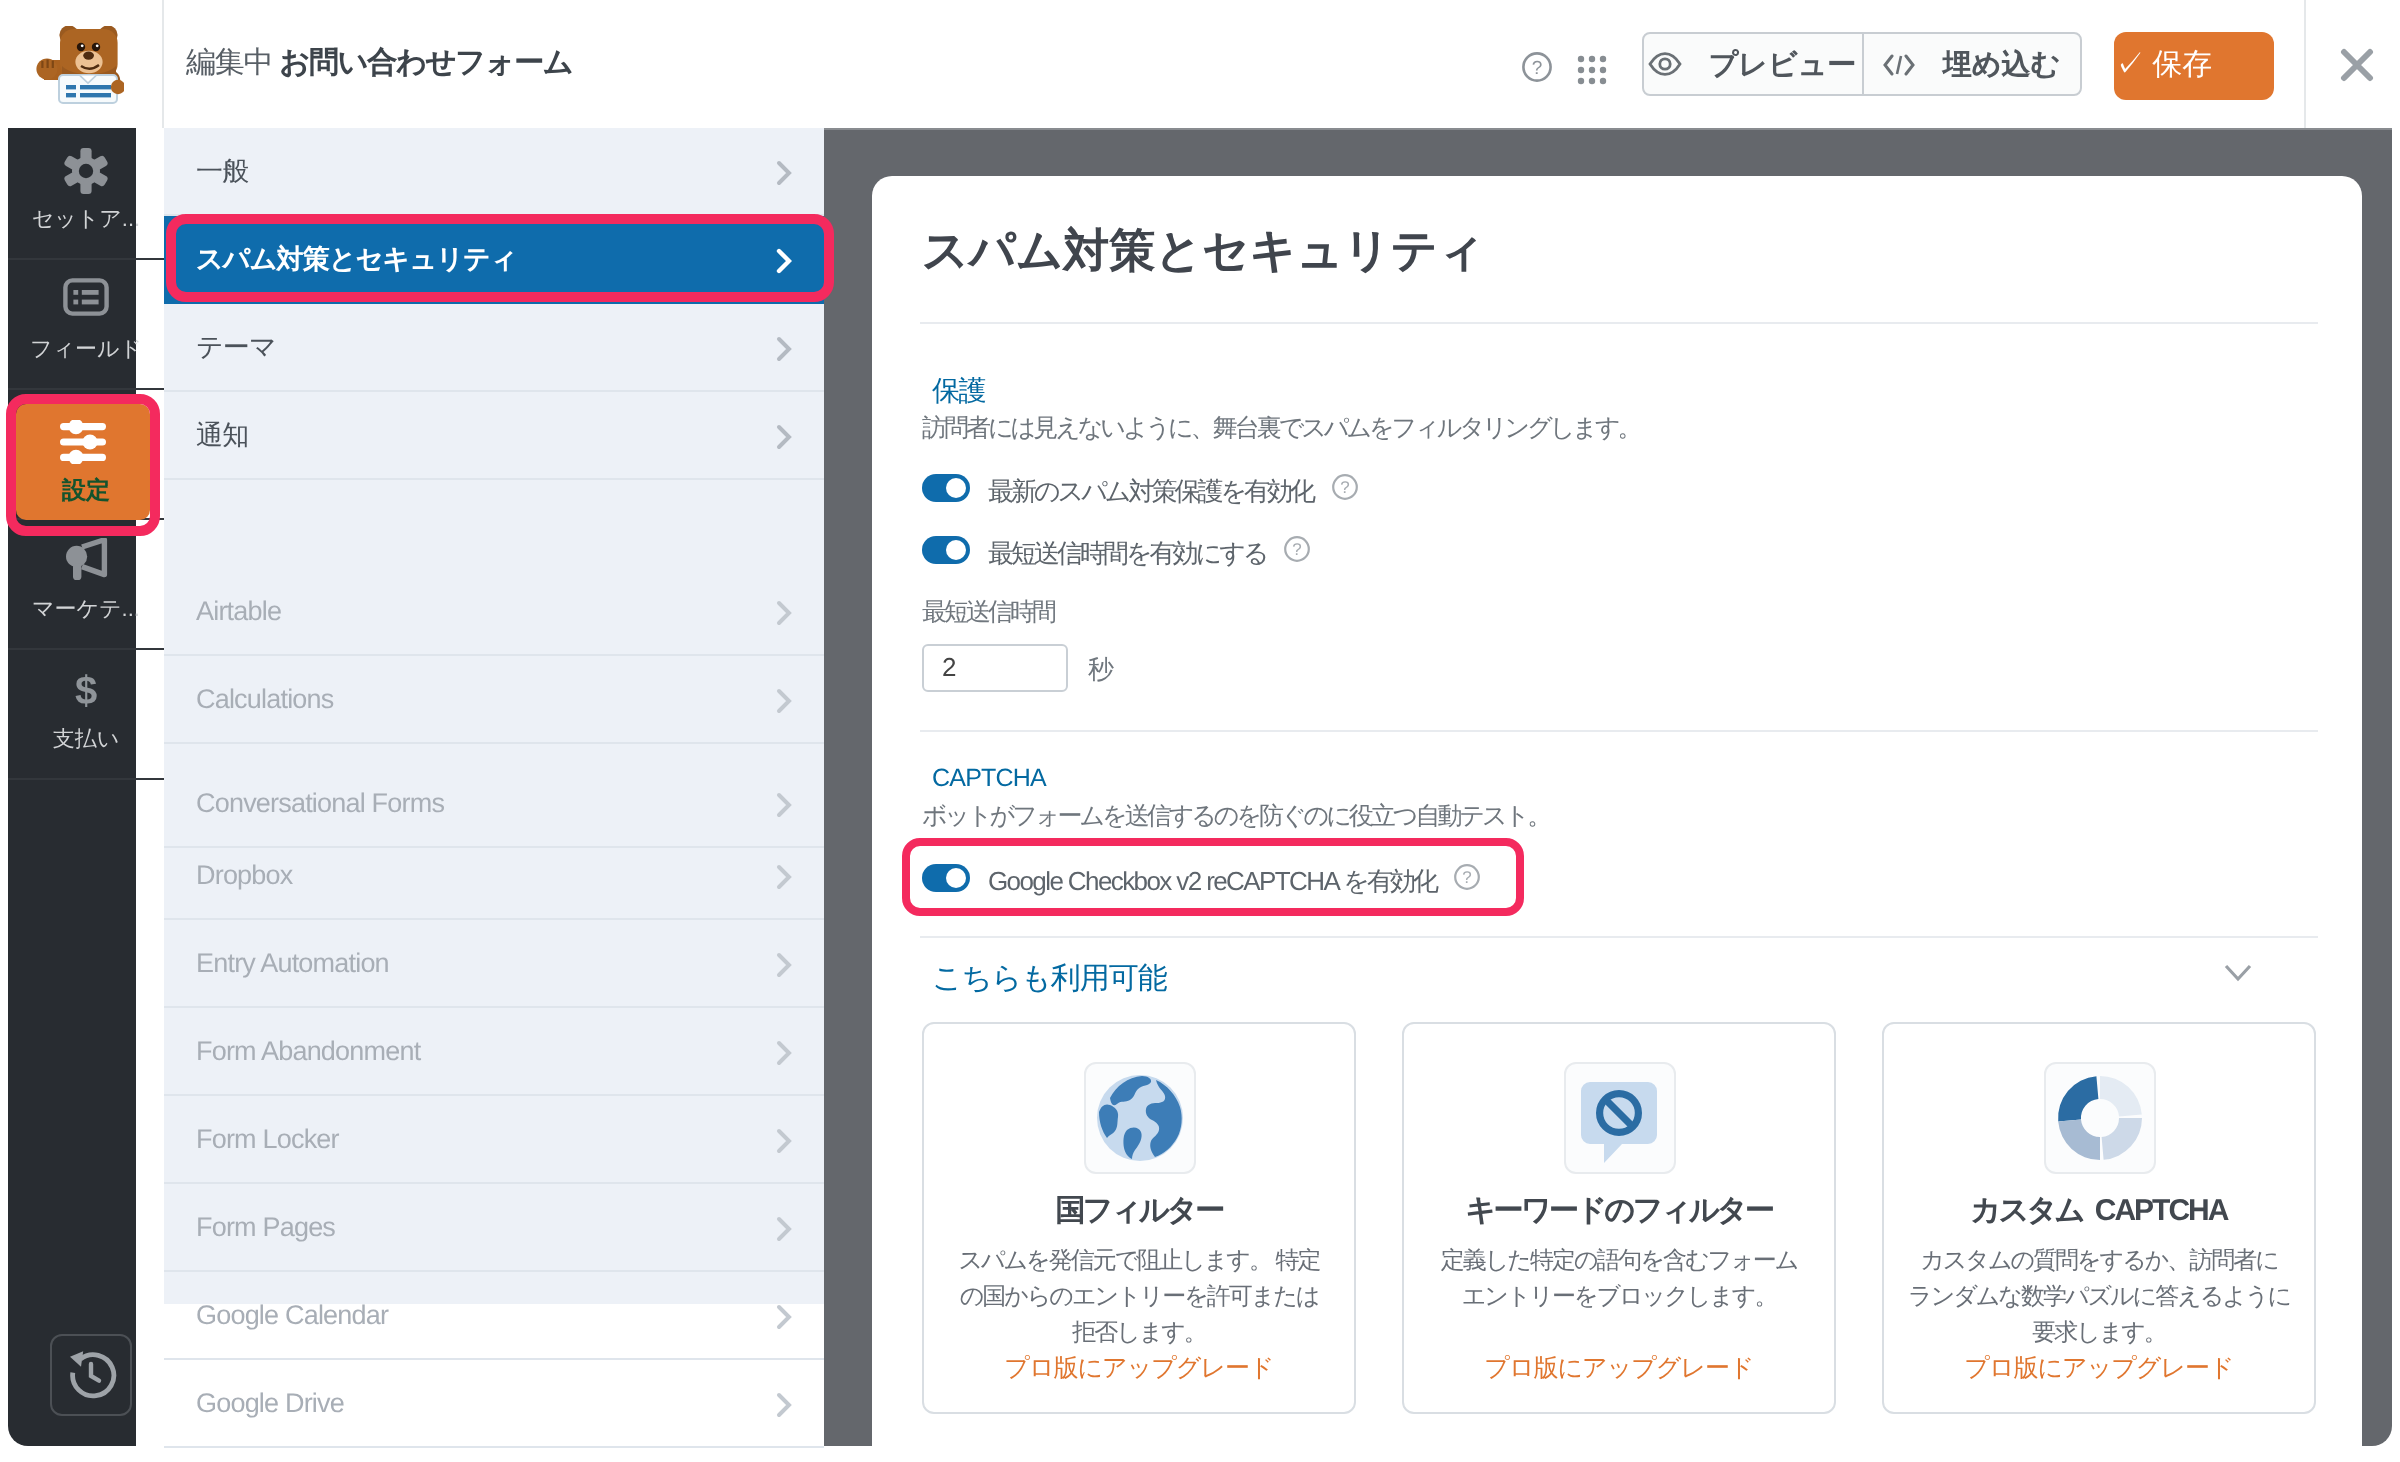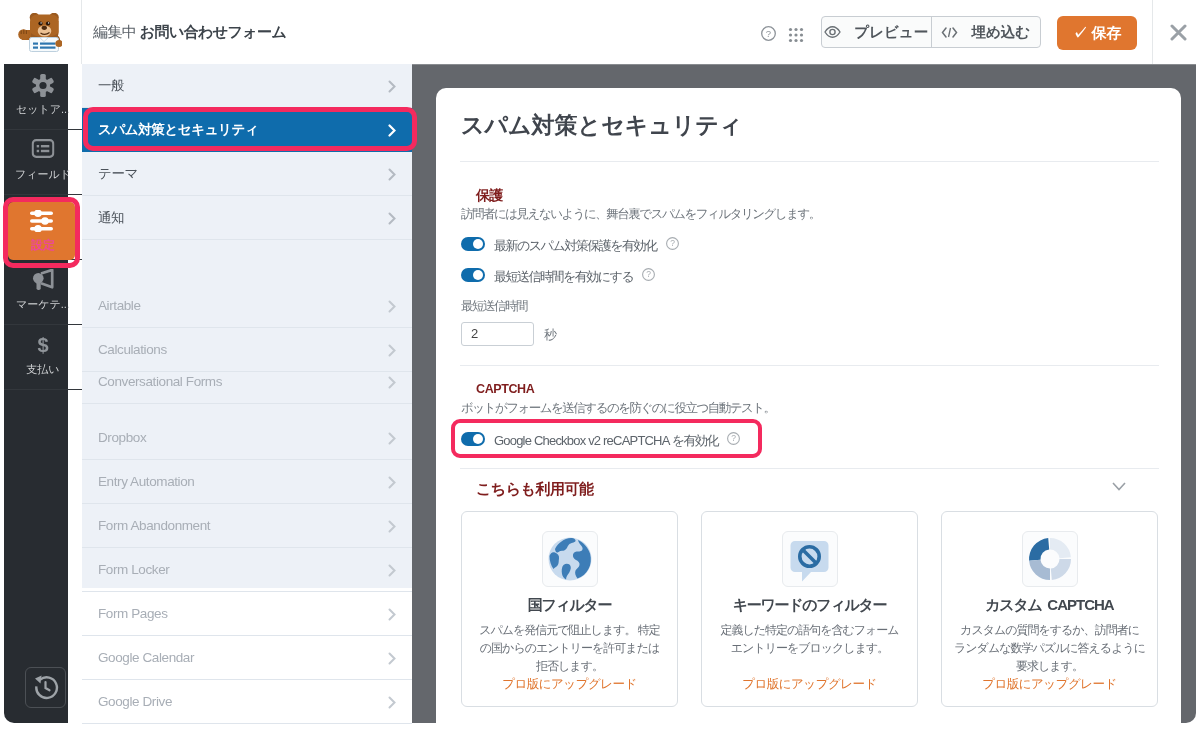--- a/index.html
+++ b/index.html
@@ -8,56 +8,56 @@
 .abs{position:absolute}
 #stage{position:relative;width:1200px;height:731px;background:#fff}
 
 
 #topbar{left:4px;top:0;width:1192px;height:52px;background:#fff;border-radius:10px 10px 0 0}
 .tb-div1{left:77px;top:0;width:1px;height:64px;background:#e5e8ea}
 .tb-div2{left:1148px;top:0;width:1px;height:64px;background:#e5e8ea}
 #tb-title{left:89px;top:0;height:64px;line-height:64px;font-size:15px;letter-spacing:-0.6px;color:#585f66}
 #tb-title b{color:#3d444b;font-weight:700}
 #save-btn{left:1053px;top:16px;width:80px;height:34px;background:#e0762f;border-radius:6px;
-color:#fff;font-weight:700;font-size:15px;text-align:center;line-height:34px}
+color:#fff;font-weight:400;font-size:15px;text-align:left;line-height:34px}
 #xclose{left:1166px;top:24px;width:17px;height:17px}
 #btn-group{left:817px;top:16px;width:220px;height:32px;border:1px solid #c8cdd2;border-radius:4px;background:#fafbfb;display:flex}
 .tb-btn{flex:1;display:flex;align-items:center;justify-content:center;font-size:14.5px;font-weight:700;color:#50565c;gap:13px}
 .tb-btn:first-child{border-right:1px solid #c8cdd2}
 #help-i{left:757px;top:26px}
 #grid-i{left:784px;top:27px}
 
 
 #sidebar{left:4px;top:64px;width:64px;height:659px;background:#282c31;border-radius:0 0 0 10px}
 .sb-item{position:absolute;left:0;width:78px;height:65px;text-align:center}
 .sb-item .lbl{position:absolute;width:100%;top:38px;font-size:11px;color:#d2d4d6;white-space:nowrap}
 .sb-item svg{position:absolute;left:50%;transform:translateX(-50%);top:10px}
 .sb-sep{position:absolute;left:0;width:78px;height:1px;background:#33373c}
 #sb-orange{left:8px;top:202px;width:67px;height:58px;background:#e0762f;border-radius:5px}
 #sb-ring{left:3px;top:197px;width:77px;height:71px;border:5px solid #f42a5e;border-radius:10px}
-.lbl2{position:absolute;left:8px;top:237px;width:70px;text-align:center;font-size:12px;font-weight:700;color:#ec4899}
+.lbl2{position:absolute;left:8px;top:237px;width:70px;text-align:center;font-size:12px;font-weight:700;color:#14532d}
 #hist-btn{left:21px;top:603px;width:41px;height:41px;border:1px solid #4c5055;border-radius:6px}
 
 
-#menu{left:82px;top:64px;width:330px;height:524px;background:#edf1f7}
+#menu{left:82px;top:64px;width:330px;height:588px;background:#edf1f7}
 .m-row{position:absolute;left:0;width:330px;height:44px;border-bottom:1px solid #dfe5ec;
 font-size:13.5px;letter-spacing:-0.4px;color:#4b525a;line-height:43px;padding-left:16px}
 .m-row.dis{color:#a8aeb6}
 .m-row .chev{position:absolute;right:16px;top:0;height:44px;display:flex;align-items:center}
 .m-act{position:absolute;left:0;top:44px;width:330px;height:44px;background:#0f6cac;color:#fff;
 font-weight:700;font-size:13.5px;letter-spacing:-0.4px;line-height:44px;padding-left:16px}
 #m-ring{left:83px;top:107px;width:334px;height:44px;border:5px solid #f42a5e;border-radius:10px;z-index:5}
 
 
 #content-bg{left:412px;top:64px;width:784px;height:659px;background:#64676c;border-radius:0 0 10px 0}
 #panel{left:436px;top:88px;width:745px;height:643px;background:#fff;border-radius:10px 10px 0 0}
 #panel-in{position:relative;width:100%;height:100%}
 .ttl{position:absolute;left:25px;top:22px;font-size:23px;font-weight:700;color:#40454d}
 .hr{position:absolute;left:24px;width:699px;height:1px;background:#e8ebef}
-.h2{position:absolute;left:40px;font-size:14px;letter-spacing:-0.7px;font-weight:700;color:#7f1d1d}
+.h2{position:absolute;left:30px;font-size:14px;letter-spacing:-0.7px;font-weight:400;color:#0369a1}
 .desc{position:absolute;left:25px;font-size:12.5px;letter-spacing:-1.5px;color:#6f767d}
 .tog-row{position:absolute;left:25px;display:flex;align-items:flex-start}
 .toggle{width:24px;height:14px;background:#0f6cac;border-radius:7px;position:relative;margin-right:9px;flex:none}
 .toggle .knob{position:absolute;right:2px;top:2px;width:10px;height:10px;background:#fff;border-radius:50%}
 .tog-txt{font-size:13px;letter-spacing:-1.5px;color:#5d646b}
 .lat{letter-spacing:-0.8px}
 .q{margin-left:9px}
 .lbl-s{position:absolute;left:25px;font-size:12.5px;letter-spacing:-1.5px;color:#70777e}
 #inp{position:absolute;left:25px;top:234px;width:73px;height:24px;border:1px solid #c9cfd5;border-radius:3px;
 font-size:13px;color:#444;line-height:22px;padding-left:9px;background:#fff}
@@ -192,21 +192,21 @@
     <div class="m-row dis" style="top:264px">Calculations<span class="chev">
           <svg width="8" height="13" viewBox="0 0 8 13">
             <path d="M1.5 1.5 L6.5 6.5 L1.5 11.5" fill="none" stroke="#c3c9d0" stroke-width="2" stroke-linecap="round"></path>
           </svg>
         </span></div>
     <div class="m-row dis" style="top:220px">Airtable<span class="chev">
           <svg width="8" height="13" viewBox="0 0 8 13">
             <path d="M1.5 1.5 L6.5 6.5 L1.5 11.5" fill="none" stroke="#c3c9d0" stroke-width="2" stroke-linecap="round"></path>
           </svg>
         </span></div>
-    <div class="m-row dis" style="top:296px">Conversational Forms<span class="chev">
+    <div class="m-row dis" style="top:316px">Conversational Forms<span class="chev">
           <svg width="8" height="13" viewBox="0 0 8 13">
             <path d="M1.5 1.5 L6.5 6.5 L1.5 11.5" fill="none" stroke="#c3c9d0" stroke-width="2" stroke-linecap="round"></path>
           </svg>
         </span></div>
     <div class="m-row dis" style="top:352px">Dropbox<span class="chev">
           <svg width="8" height="13" viewBox="0 0 8 13">
             <path d="M1.5 1.5 L6.5 6.5 L1.5 11.5" fill="none" stroke="#c3c9d0" stroke-width="2" stroke-linecap="round"></path>
           </svg>
         </span></div>
     <div class="m-row dis" style="top:396px">Entry Automation<span class="chev">

